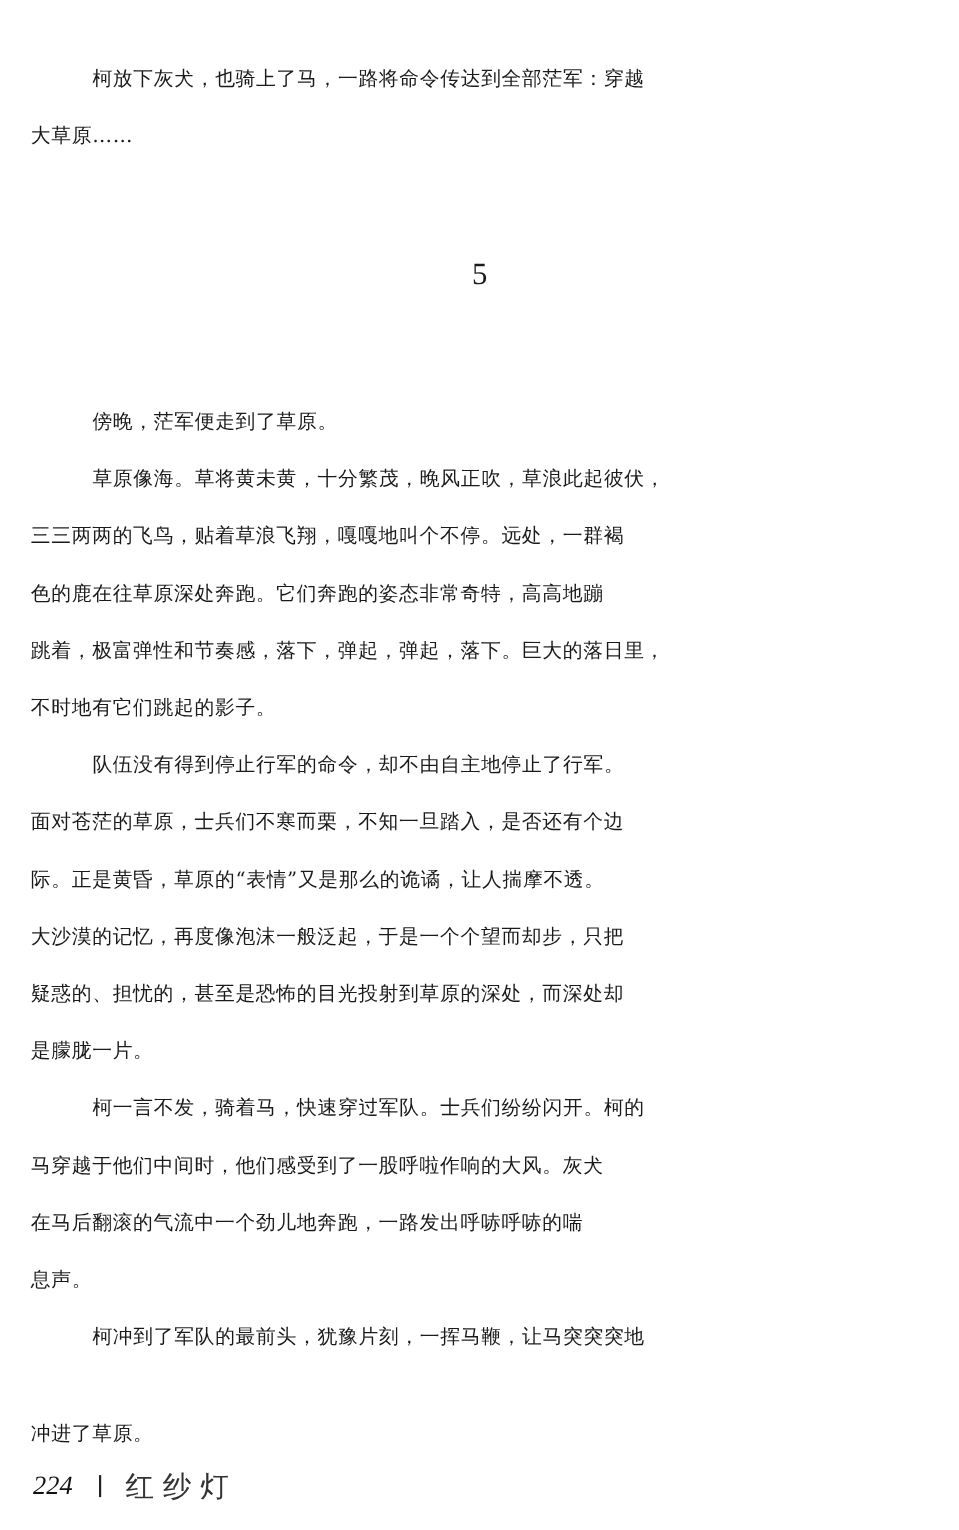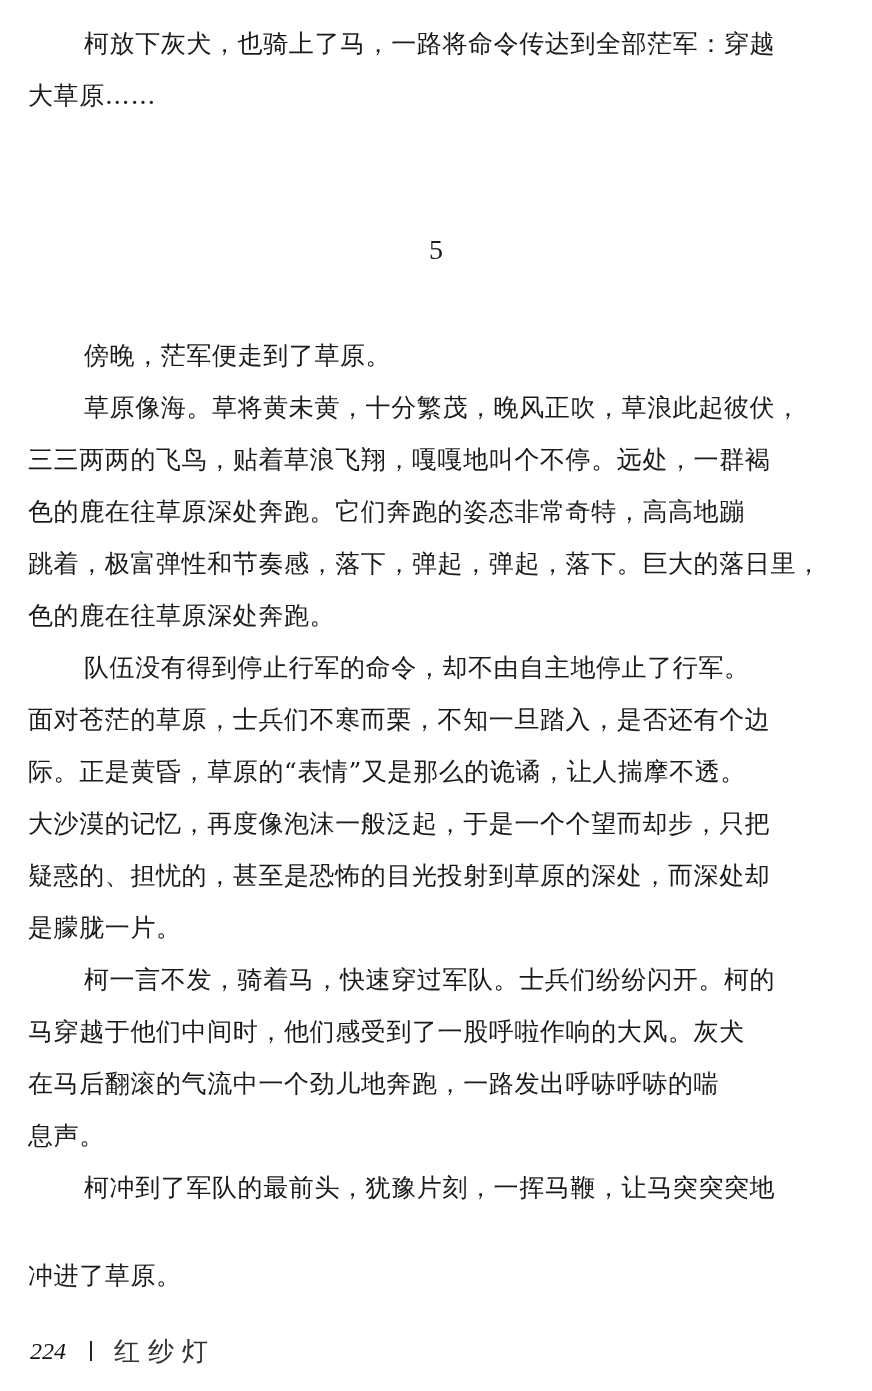--- a/index.html
+++ b/index.html
@@ -4,22 +4,23 @@
 <style>
   html, body { margin: 0; padding: 0; background: #ffffff; }
   body {
     width: 872px; height: 1391px; position: relative; overflow: hidden;
     font-family: "DejaVu Serif", "Liberation Serif", serif;
     color: #1a1a1a;
   }
   .page { position: absolute; left: 0; top: 0; width: 872px; height: 1391px; }
   .line {
     position: absolute; left: 28px; width: 816px;
-    font-size: 25px; line-height: 36px; white-space: nowrap;
+    font-size: 18px; line-height: 36px; white-space: nowrap;
     letter-spacing: 0.6px;
+    margin-top: 28px;
   }
   .indent { left: 84px; width: 760px; }
   .chapter-num {
     position: absolute; left: 0; width: 872px; top: 232px;
     text-align: center; font-size: 28px; line-height: 36px;
     font-family: "Liberation Serif", serif;
   }
   .footer {
     position: absolute; left: 30px; top: 1334px; height: 34px;
     display: flex; align-items: center;
@@ -46,21 +47,21 @@
   <div class="line" style="top:78px">大草原……</div>
 
   <div class="chapter-num">5</div>
 
   <div class="line indent" style="top:338px">傍晚，茫军便走到了草原。</div>
 
   <div class="line" style="top:442px">三三两两的飞鸟，贴着草浪飞翔，嘎嘎地叫个不停。远处，一群褐</div>
   <div class="line indent" style="top:390px">草原像海。草将黄未黄，十分繁茂，晚风正吹，草浪此起彼伏，</div>
   <div class="line" style="top:494px">色的鹿在往草原深处奔跑。它们奔跑的姿态非常奇特，高高地蹦</div>
   <div class="line" style="top:546px">跳着，极富弹性和节奏感，落下，弹起，弹起，落下。巨大的落日里，</div>
-  <div class="line" style="top:598px">色的鹿在往草原深处奔跑。</div>
+  <div class="line" style="top:598px">不时地有它们跳起的影子。</div>
 
   <div class="line indent" style="top:650px">队伍没有得到停止行军的命令，却不由自主地停止了行军。</div>
   <div class="line" style="top:702px">面对苍茫的草原，士兵们不寒而栗，不知一旦踏入，是否还有个边</div>
   <div class="line" style="top:754px">际。正是黄昏，草原的“表情”又是那么的诡谲，让人揣摩不透。</div>
   <div class="line" style="top:806px">大沙漠的记忆，再度像泡沫一般泛起，于是一个个望而却步，只把</div>
   <div class="line" style="top:858px">疑惑的、担忧的，甚至是恐怖的目光投射到草原的深处，而深处却</div>
   <div class="line" style="top:910px">是朦胧一片。</div>
 
   <div class="line indent" style="top:962px">柯一言不发，骑着马，快速穿过军队。士兵们纷纷闪开。柯的</div>
   <div class="line" style="top:1014px">马穿越于他们中间时，他们感受到了一股呼啦作响的大风。灰犬</div>

